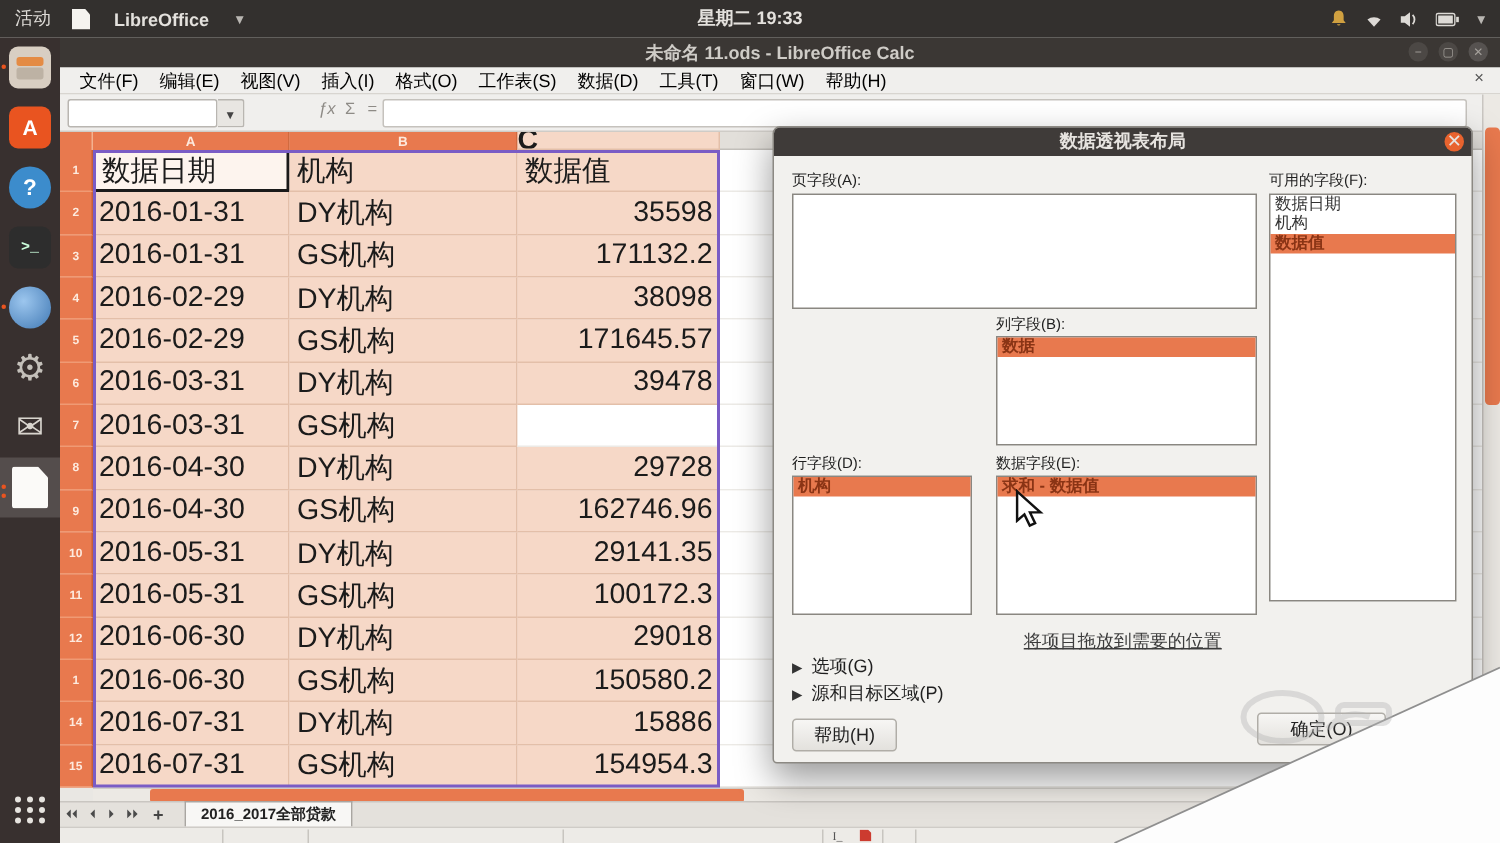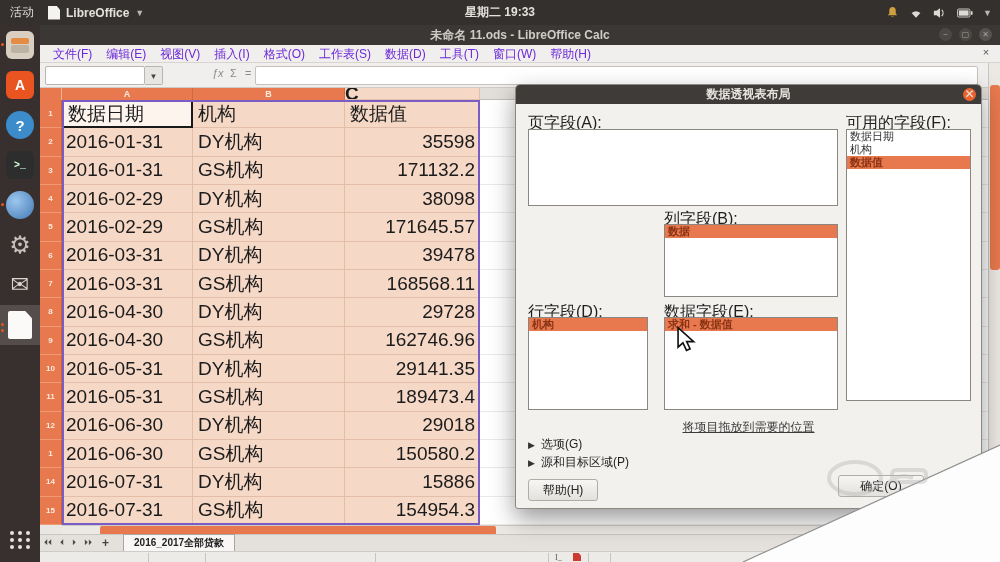--- a/index.html
+++ b/index.html
@@ -3,21 +3,21 @@
 <meta charset="utf-8">
 <style>
   * { margin:0; padding:0; box-sizing:border-box; }
   html,body { width:1000px; height:562px; }
   body { font-family:"Liberation Sans","DejaVu Sans",sans-serif; overflow:hidden; background:#e9e7e3; }
   #screen { position:relative; width:1000px; height:562px; overflow:hidden; background:#e9e7e3; }
 
   
   .top-panel { position:absolute; left:0; top:0; width:1000px; height:25px; background:#33302e; color:#dddad6; font-size:12px; display:flex; align-items:center; z-index:30; }
   .tp-left { display:flex; align-items:center; gap:14px; padding-left:10px; }
-  .tp-app { display:flex; align-items:center; gap:6px; font-weight:bold; color:#e4e1dd; }
+  .tp-app { display:flex; align-items:center; gap:16px; font-weight:bold; color:#e4e1dd; }
   .tp-caret { font-size:9px; color:#b9b6b2; }
   .tp-clock { position:absolute; left:0; right:0; text-align:center; font-weight:bold; color:#e4e1dd; }
   .tp-right { position:absolute; right:8px; top:0; height:25px; display:flex; align-items:center; gap:10px; }
   .doc-glyph { width:12px; height:14px; background:#f5f3ef; clip-path:polygon(0 0,70% 0,100% 30%,100% 100%,0 100%); display:inline-block; }
 
   
   .dock { position:absolute; left:0; top:25px; width:40px; height:537px; background:#38302f; z-index:25; }
   .dock-item { position:relative; width:40px; height:40px; display:flex; align-items:center; justify-content:center; }
   .dock-item.active { background:rgba(255,255,255,.14); }
   .ind { position:absolute; left:1px; width:3px; height:3px; border-radius:50%; background:#e95420; }
@@ -39,21 +39,21 @@
 
   
   .window { position:absolute; left:40px; top:25px; width:960px; height:537px; }
   .titlebar { position:absolute; left:0; top:0; width:100%; height:20px; background:#3b3734; display:flex; align-items:center; justify-content:center; }
   .title { font-size:12px; font-weight:bold; color:#cfccc7; }
   .win-btns { position:absolute; right:8px; top:3px; display:flex; gap:7px; }
   .win-btn { width:13px; height:13px; border-radius:50%; background:#4c4845; color:#a5a19c; font-size:8px; line-height:13px; text-align:center; }
   .win-btn.close { background:#565250; }
 
   .menubar { position:absolute; left:0; top:20px; width:100%; height:18px; background:#f0efed; border-bottom:1px solid #d8d5d0; display:flex; align-items:center; padding-left:6px; }
-  .menu-item { font-size:12px; color:#6d28d9; padding:0 7px; line-height:18px; }
+  .menu-item { font-size:12px; color:#000000; padding:0 7px; line-height:18px; }
   .doc-close { position:absolute; right:6px; top:1px; font-size:11px; color:#555; width:16px; text-align:center; }
 
   .formulabar { position:absolute; left:0; top:38px; width:100%; height:25px; background:#f0efed; border-bottom:1px solid #cfccc7; }
   .namebox { position:absolute; left:5px; top:3px; width:100px; height:19px; background:#fff; border:1px solid #b9b6b1; border-radius:2px; }
   .nb-drop { position:absolute; left:105px; top:3px; width:18px; height:19px; background:#e8e6e2; border:1px solid #b9b6b1; border-left:none; border-radius:0 2px 2px 0; font-size:8px; color:#444; text-align:center; line-height:19px; }
   .fb-ico { position:absolute; top:4px; font-size:11px; color:#8e8b86; font-style:italic; }
   .fb-input { position:absolute; left:215px; top:3px; right:22px; height:19px; background:#fff; border:1px solid #c5c2bd; border-radius:2px; }
   .fb-exp { position:absolute; right:4px; top:6px; font-size:8px; color:#666; }
 
   
@@ -88,21 +88,21 @@
   .sb-mod { position:absolute; left:533px; top:1px; width:8px; height:8px; background:#cc3b2f; clip-path:polygon(0 0,70% 0,100% 30%,100% 100%,0 100%); }
 
   .vscroll { position:absolute; right:0; top:38px; width:12px; height:471px; background:#ece9e4; border-left:1px solid #c9c6c1; }
   .vthumb { position:absolute; left:1px; top:22px; width:10px; height:185px; background:#e8794e; border-radius:3px; }
 
   
   .dialog { position:absolute; left:515px; top:84px; width:467px; height:425px; background:#f2f1ee; border:1px solid #8c8983; border-radius:5px 5px 3px 3px; box-shadow:0 10px 24px rgba(0,0,0,.4); z-index:10;padding-left:43px; }
   .dlg-title { position:absolute; left:0; top:0; width:100%; height:19px; background:#3f3b39; border-radius:4px 4px 0 0; display:flex; align-items:center; justify-content:center; }
   .dlg-title span { font-size:12px; font-weight:bold; color:#e6e3df; }
   .dlg-close { position:absolute; right:5px; top:3px; width:13px; height:13px; border-radius:50%; background:#e8632e; color:#70250c; font-size:9px; font-weight:bold; line-height:13px; text-align:center; }
-  .dlg-label { position:absolute; font-size:16px; color:#1f1f1f; }
+  .dlg-label { position:absolute; font-size:10px; color:#1f1f1f; }
   .listbox { position:absolute; background:#fff; border:1px solid #8a8781; }
   .li { font-size:11px; color:#333; padding:0 3px; height:13px; line-height:13px; white-space:nowrap; overflow:hidden; }
   .li.sel { background:#e8794e; color:#8a3415; font-weight:bold; }
   .hint { position:absolute; left:0; width:100%; text-align:center; font-size:12px; color:#3c3c3c; text-decoration:underline; }
   .expander { position:absolute; font-size:12px; color:#1f1f1f; }
   .expander .tri { font-size:9px; color:#333; margin-right:6px; }
   .btn { position:absolute; height:22px; background:linear-gradient(#f7f6f4,#e3e1dd); border:1px solid #b0ada7; border-radius:3px; font-size:12px; color:#222; display:flex; align-items:center; justify-content:center; }
 
   .cursor { position:absolute; left:676px; top:326px; z-index:40; }
 
@@ -269,21 +269,20 @@
         <div class="rh">6</div>
         <div class="c a">2016-03-31</div>
         <div class="c b">DY机构</div>
         <div class="c cv">39478</div>
         <div class="c fill"></div>
       </div>
       <div class="r">
         <div class="rh">7</div>
         <div class="c a">2016-03-31</div>
         <div class="c b">GS机构</div>
-        <div class="c cv">168568.11</div>
         <div class="c fill"></div>
       </div>
       <div class="r">
         <div class="rh">8</div>
         <div class="c a">2016-04-30</div>
         <div class="c b">DY机构</div>
         <div class="c cv">29728</div>
         <div class="c fill"></div>
       </div>
       <div class="r">
@@ -297,21 +296,21 @@
         <div class="rh">10</div>
         <div class="c a">2016-05-31</div>
         <div class="c b">DY机构</div>
         <div class="c cv">29141.35</div>
         <div class="c fill"></div>
       </div>
       <div class="r">
         <div class="rh">11</div>
         <div class="c a">2016-05-31</div>
         <div class="c b">GS机构</div>
-        <div class="c cv">189473.4</div>
+        <div class="c cv">100172.3</div>
         <div class="c fill"></div>
       </div>
       <div class="r">
         <div class="rh">12</div>
         <div class="c a">2016-06-30</div>
         <div class="c b">DY机构</div>
         <div class="c cv">29018</div>
         <div class="c fill"></div>
       </div>
       <div class="r">

